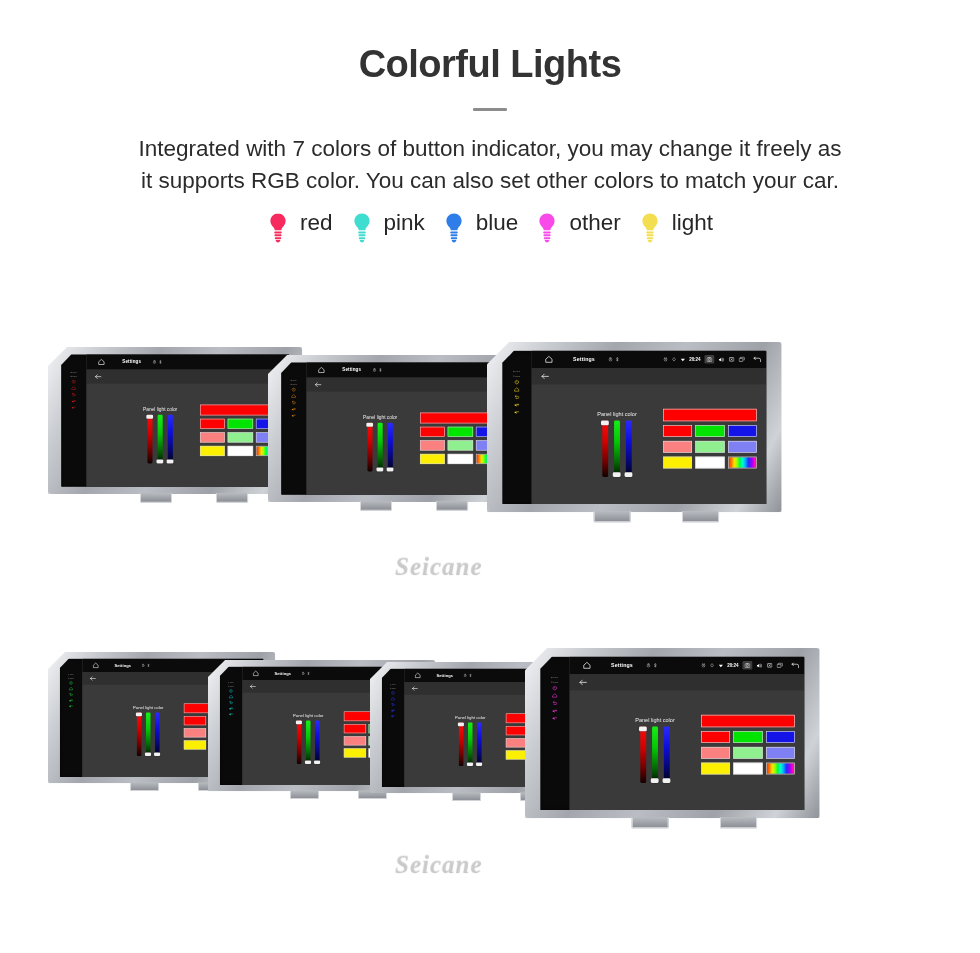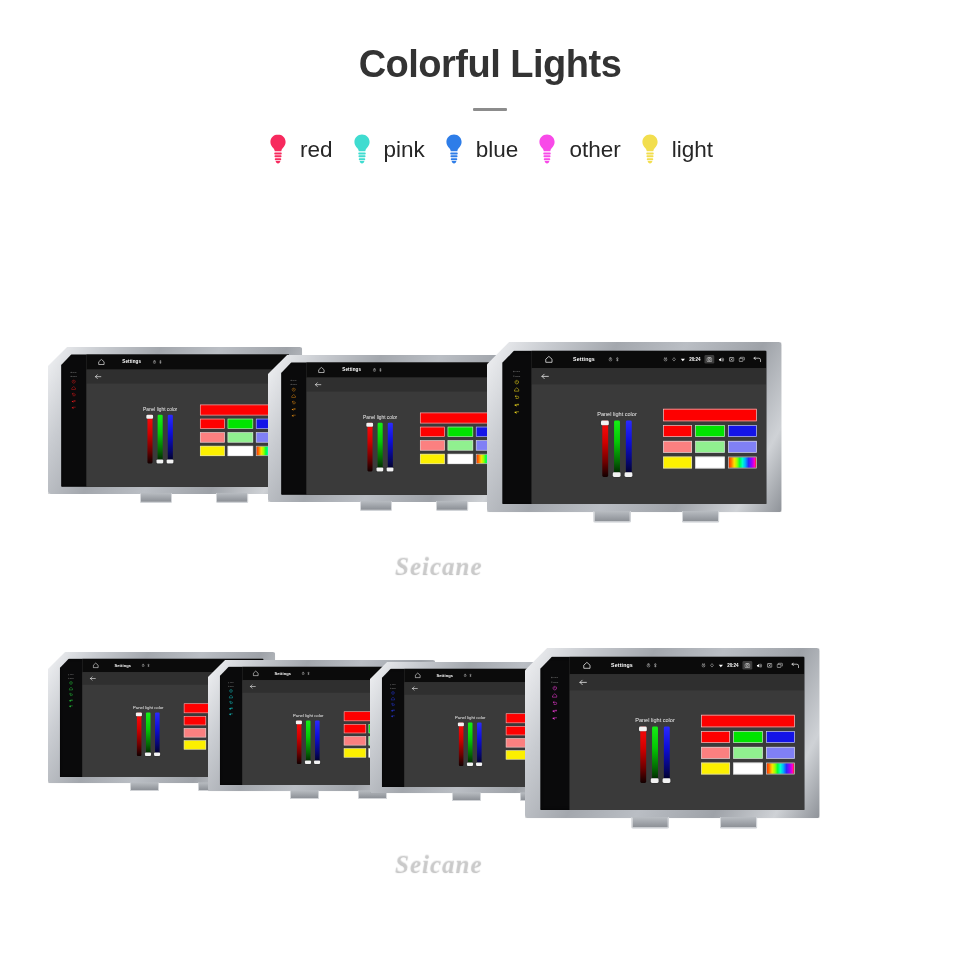--- a/index.html
+++ b/index.html
@@ -23,21 +23,21 @@
     margin:22px auto 0 auto;width:900px;
     font-size:22.5px;color:#2b2b2b;line-height:1.45;font-weight:400;
   }
   .subtitle .ln{display:block;}
 
   
   .legend{
     display:flex;align-items:center;justify-content:center;
     gap:0px;margin-top:14px;
   }
-  .legend-item{display:flex;align-items:flex-end;gap:11px;padding:0 9px;}
+  .legend-item{display:flex;align-items:flex-start;gap:11px;padding:0 9px;}
   .legend-label{font-size:22.5px;color:#262626;line-height:1;padding-bottom:3px;}
   .bulb{width:22px;height:32px;display:block;}
 
   
   .stage{position:absolute;left:0;top:0;width:980px;height:953px;}
   .unit{position:absolute;transform-origin:top left;}
 
   
   .bezel{
     position:absolute;left:0;top:0;width:100%;height:100%;
@@ -159,20 +159,22 @@
   .wm-top{left:395px;top:552px;font-size:25px;}
   .wm-bot{left:395px;top:850px;font-size:25px;}
 </style>
 </head>
 <body>
 
 <div class="header">
   <h1 class="page-title">Colorful Lights</h1>
   <div class="title-rule"></div>
   <div class="subtitle">
+    <span class="ln">Integrated with 7 colors of button indicator, you may change it freely as</span>
+    <span class="ln">it supports RGB color. You can also set other colors to match your car.</span>
   </div>
   <div class="legend" id="legend">
       <div class="legend-item">
         <span class="bulb"><svg viewBox="0 0 22 32" width="22" height="32">
             <path fill="#f72a5e" d="M11 1.5c-4.3 0-7.6 3.3-7.6 7.4 0 2.9 1.6 4.7 2.8 6.2 .9 1.1 1.4 1.9 1.5 3.1h6.6c.1-1.2 .6-2 1.5-3.1 1.2-1.5 2.8-3.3 2.8-6.2 0-4.1-3.3-7.4-7.6-7.4z"></path>
             <rect fill="#f72a5e" x="7.3" y="19.4" width="7.4" height="2.1" rx="0.7"></rect>
             <rect fill="#f72a5e" x="7.5" y="22.3" width="7" height="2.0" rx="0.7"></rect>
             <rect fill="#f72a5e" x="7.8" y="25.2" width="6.4" height="2.0" rx="0.7"></rect>
             <path fill="#f72a5e" d="M8.6 28.1h4.8c-.3 1.5-1.2 2.4-2.4 2.4s-2.1-.9-2.4-2.4z"></path>
           </svg></span>

